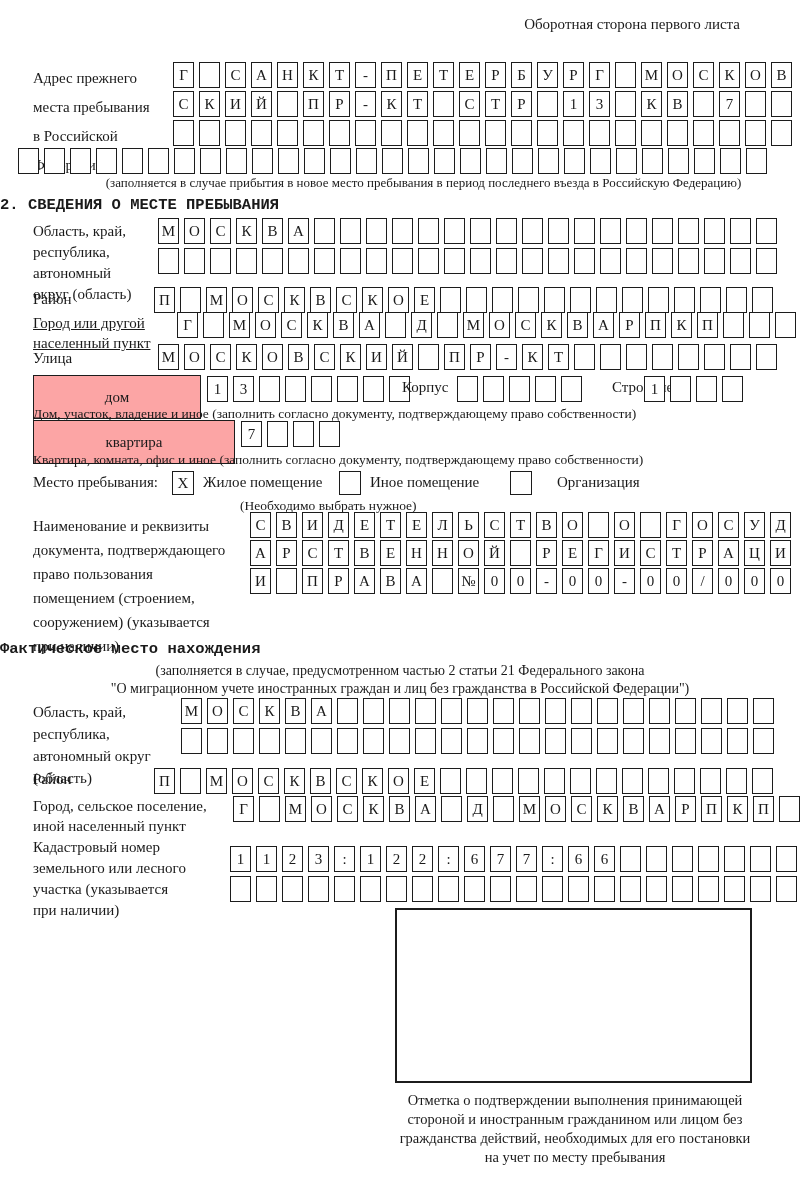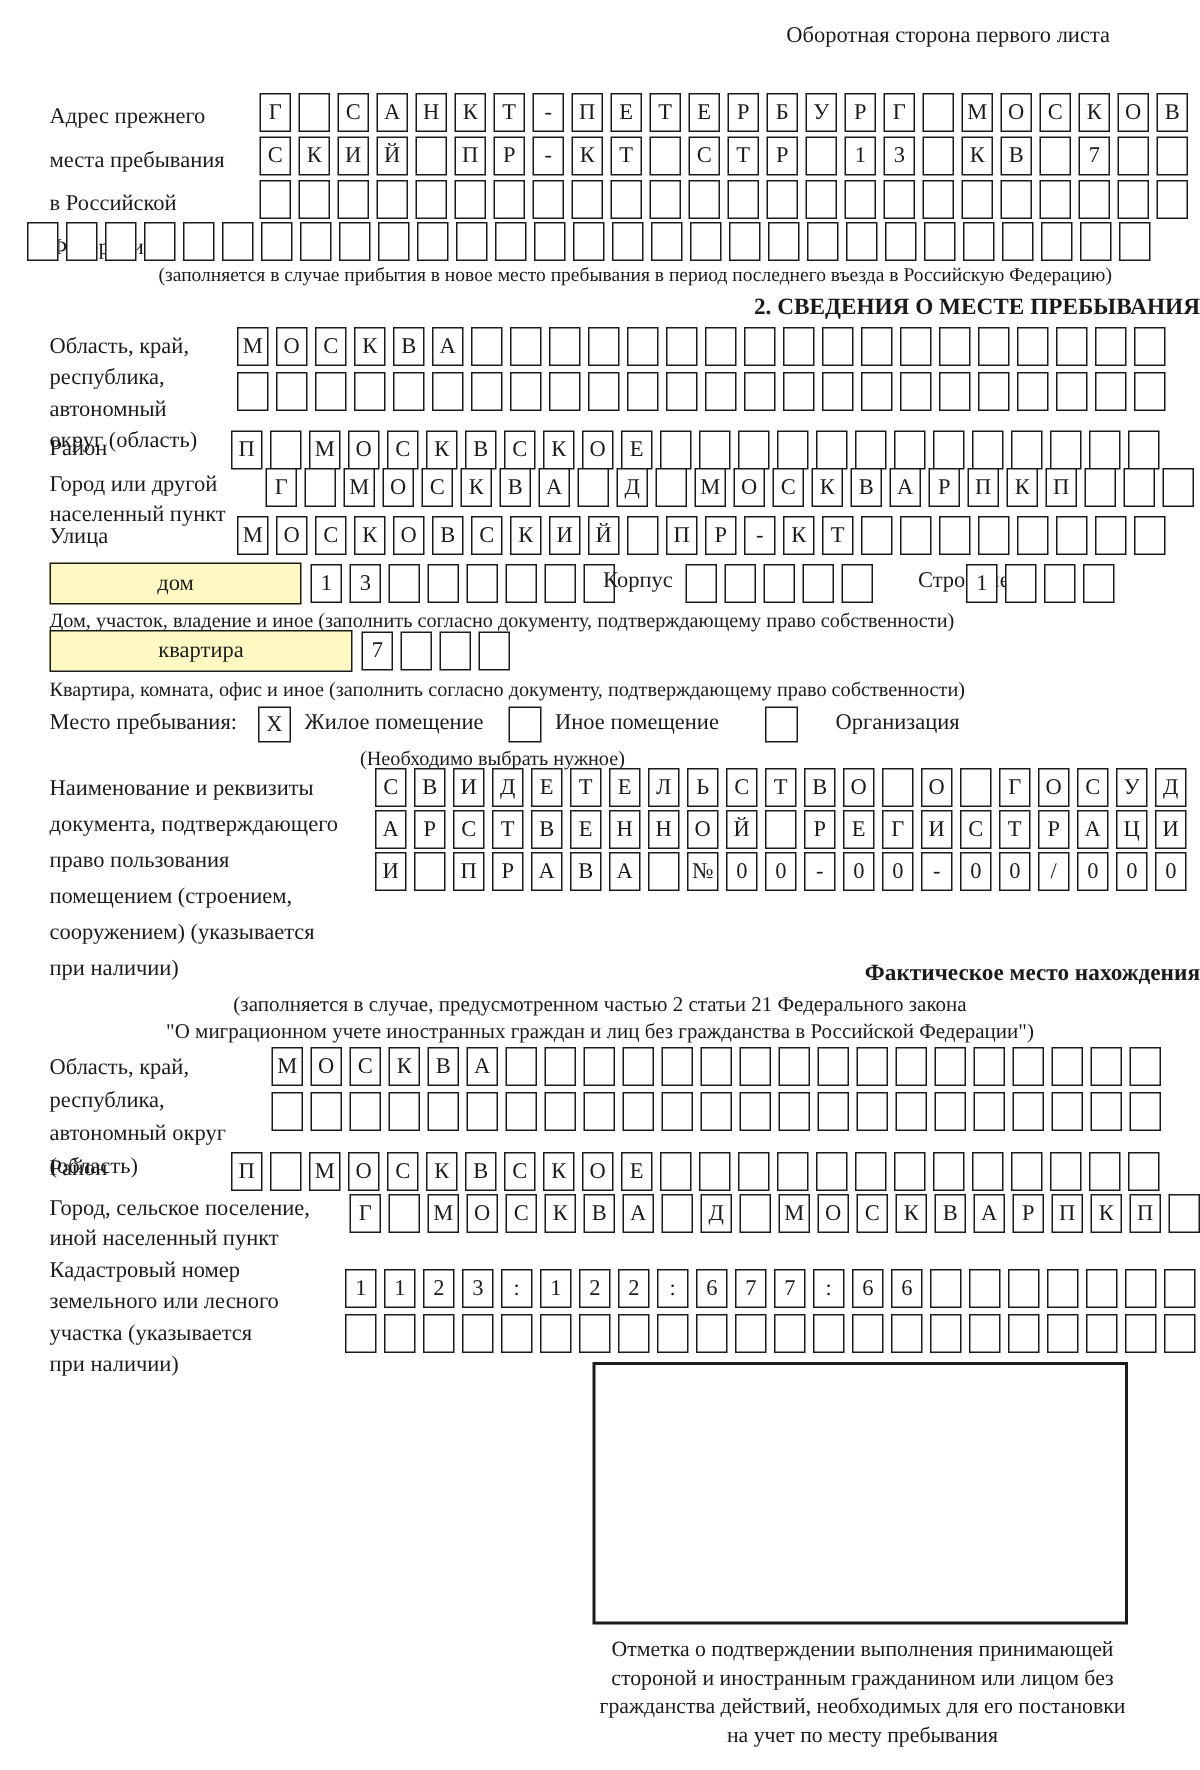--- a/index.html
+++ b/index.html
@@ -7,36 +7,36 @@
     position:relative;
     width:800px;height:1180px;
     background:#ffffff;
     font-family:"Liberation Serif","DejaVu Serif",serif;
     color:#1a1a1a;
     overflow:hidden;
   }
   .abs{position:absolute;}
   .lbl{font-size:15px;white-space:pre-line;}
   .note{font-size:13px;}
-  .title{font-size:15.5px;font-weight:bold;text-align:right;left:0;right:0;}
+  .title{font-size:15.5px;font-weight:bold;text-align:left;left:0;right:0;font-family:Liberation Mono, monospace;}
   .center{left:0;right:0;text-align:center;}
   .cells{display:flex;gap:5px;}
   .cell{
     flex:none;width:21px;height:26px;
     border:1.6px solid #1c1c1c;box-sizing:border-box;
     display:flex;align-items:center;justify-content:center;
     font-size:15px;background:#fff;
   }
   .cbox{
     width:22px;height:24px;border:1.6px solid #1c1c1c;box-sizing:border-box;
     display:flex;align-items:center;justify-content:center;font-size:15px;background:#fff;
   }
   .widebox{
-    border:1.7px solid #1c1c1c;box-sizing:border-box;height:28px;
-    display:flex;align-items:center;justify-content:center;font-size:15px;background:#fef9c3;
+    border:1.7px solid #1c1c1c;box-sizing:border-box;height:44px;
+    display:flex;align-items:center;justify-content:center;font-size:15px;background:#fca5a5;
   }
   .stamp{border:2px solid #1c1c1c;box-sizing:border-box;background:#fff;}
 </style>
 </head>
 <body>
 
 <div id="page">
 
   <div class="abs lbl" style="top:16px;right:60px;margin-left:24px;">Оборотная сторона первого листа</div>
 
@@ -235,21 +235,21 @@
       <span class="cell"></span>
       <span class="cell"></span>
       <span class="cell"></span>
       <span class="cell"></span>
       <span class="cell"></span>
       <span class="cell"></span>
       <span class="cell"></span>
       <span class="cell"></span>
     </div>
 
-  <div class="abs lbl" style="left:33px;top:313px;width:150px;line-height:20px;">Город или другой
+  <div class="abs lbl" style="left:33px;top:313px;width:150px;line-height:20px;text-decoration:underline;">Город или другой
 населенный пункт</div>
   <div class="abs cells" style="left:177px;top:312px;">
       <span class="cell">Г</span>
       <span class="cell"></span>
       <span class="cell">М</span>
       <span class="cell">О</span>
       <span class="cell">С</span>
       <span class="cell">К</span>
       <span class="cell">В</span>
       <span class="cell">А</span>

